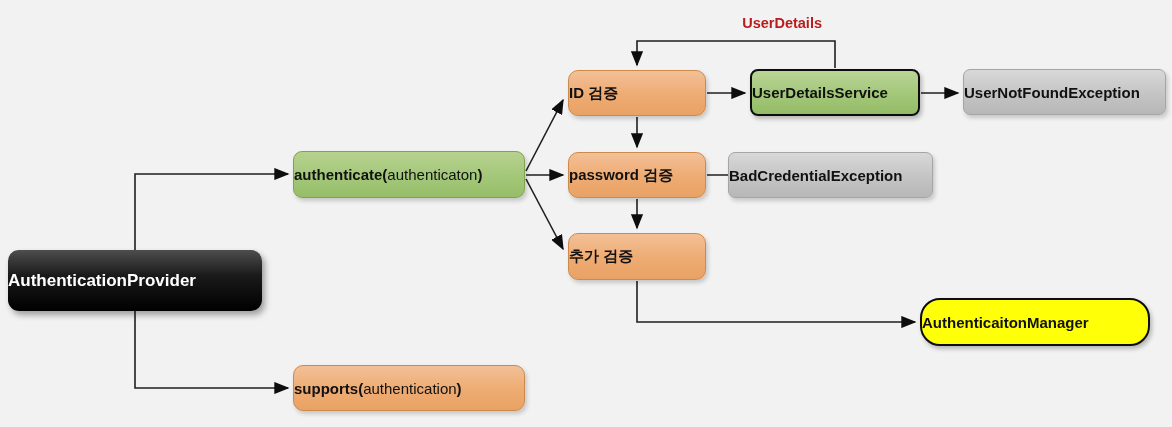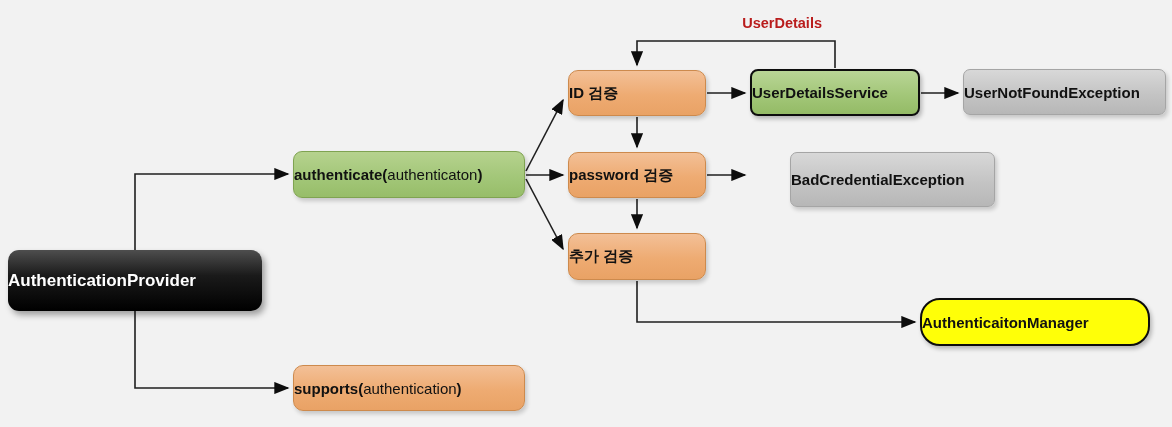--- a/index.html
+++ b/index.html
@@ -139,21 +139,21 @@
   </div>
 
   <div class="node node-green-heavy" style="left:750px; top:69px; width:170px; height:47px;">
     <span>UserDetailsService</span>
   </div>
 
   <div class="node node-gray" style="left:963px; top:69px; width:203px; height:46px;">
     <span>UserNotFoundException</span>
   </div>
 
-  <div class="node node-gray" style="left:790px; top:152px; width:205px; height:55px;">
+  <div class="node node-gray" style="left:728px; top:152px; width:205px; height:46px;">
     <span>BadCredentialException</span>
   </div>
 
   <div class="node node-yellow" style="left:920px; top:298px; width:230px; height:48px;">
     <span>AuthenticaitonManager</span>
   </div>
 
   <div class="edge-label" style="left:662px; top:15px; width:160px;">UserDetails</div>
 
 

